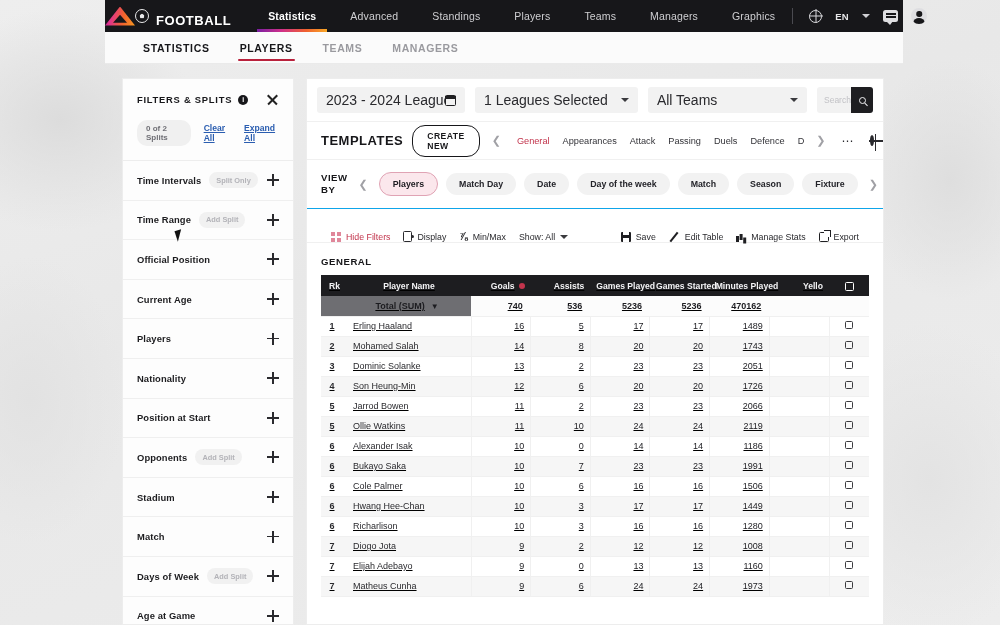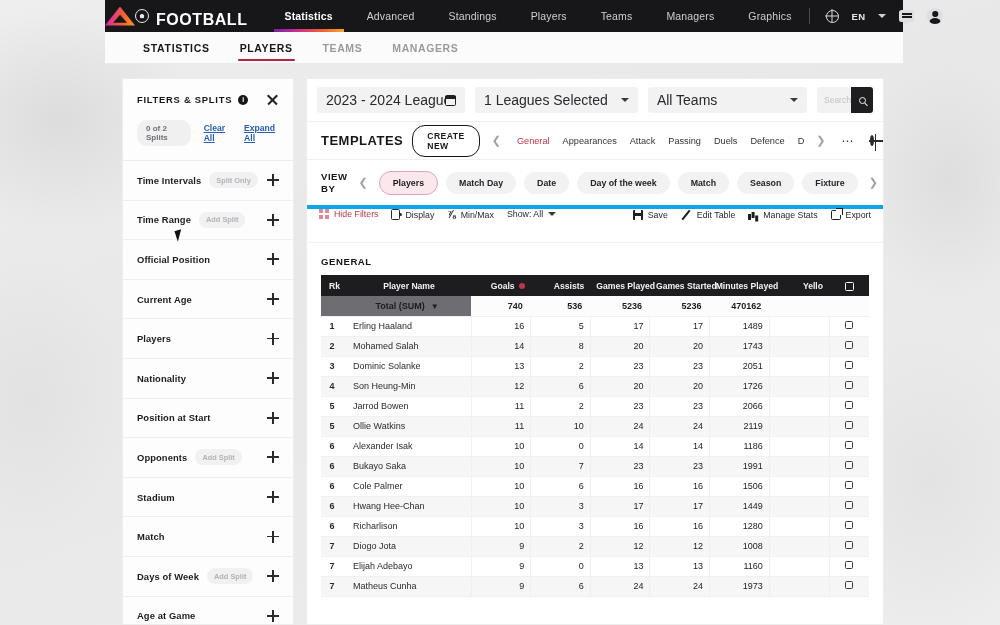--- a/index.html
+++ b/index.html
@@ -49,21 +49,21 @@
   .ball-icon {
     width: 14px; height: 14px; border-radius: 50%;
     border: 1.4px solid #e9e9ea; position: relative;
   }
   .ball-icon::before{
     content:""; position:absolute; left:50%; top:50%; transform:translate(-50%,-50%);
     width:5px;height:5px;background:#e9e9ea;
     clip-path: polygon(50% 0,100% 38%,82% 100%,18% 100%,0 38%);
   }
   .nav-sport-label {
-    color:#fff; font-size:16px; font-weight:700; letter-spacing:.55px;margin-top:8px;
+    color:#fff; font-size:13px; font-weight:700; letter-spacing:.55px;margin-top:8px;
   }
   .navitems { display:flex; align-items:center; height:100%; }
   .navitem {
     position: relative; height: 100%;
     display:flex; align-items:center;
     padding: 0 17px;
     color:#cfcfd2; font-size:10.5px; letter-spacing:.15px;
     cursor: pointer;
   }
   .navitem.active { color:#ffffff; font-weight:700; }
@@ -208,34 +208,34 @@
   .tpl-tab.active { color:#c2344c; }
   .dots { font-size:12px; color:#2a2a2e; letter-spacing:1px; cursor:pointer; margin-left:4px;}
   .gear {
     width:11px;height:11px;border-radius:50%;border:2.4px solid #2a2a2e;position:relative;margin-left:6px;cursor:pointer;
   }
   .gear::before{content:"";position:absolute;left:3.2px;top:-3px;width:1.6px;height:17px;background:#2a2a2e;transform:rotate(0deg);}
   .gear::after{content:"";position:absolute;top:3.2px;left:-3px;height:1.6px;width:17px;background:#2a2a2e;}
 
   .viewbar {
     height:49px; display:flex; align-items:center; padding:0 14px; gap:8px;
-    border-bottom:4px solid #0ea5e9;
+    border-bottom:1px solid #0ea5e9;
   }
   .viewby {
     font-size:9.6px; font-weight:700; letter-spacing:.5px; color:#17171a; line-height:12px; width:34px;
   }
   .vb-chips { display:flex; align-items:center; gap:8px; }
   .chip {
     background:#f2f2f2; border-radius:13px; padding:6px 13px;
     font-size:8.8px; font-weight:700; color:#24242a; white-space:nowrap; cursor:pointer;
   }
   .chip.active { background:#fbe7ec; border:1.2px solid #e0a3b4; color:#1c1c20; }
 
   .actionbar {
-    height:34px; display:flex; align-items:flex-start; padding:0 12px; gap:13px;
+    height:34px; display:flex; align-items:flex-end; padding:0 24px; gap:13px;
     border-bottom:1px solid #f0f0f0;
   }
   .act { display:flex; align-items:center; gap:5px; font-size:8.8px; color:#2a2a2e; cursor:pointer; white-space:nowrap;}
   .act.pink { color:#c2344c; }
   .grid-icon{width:10px;height:10px;display:grid;grid-template-columns:1fr 1fr;grid-template-rows:1fr 1fr;gap:1.5px;}
   .grid-icon i{background:#e0879a;display:block;}
   .disp-icon{width:9px;height:11px;border:1.3px solid #2a2a2e;border-radius:1.5px;position:relative;}
   .disp-icon::after{content:"";position:absolute;right:-3px;top:3px;width:3px;height:3px;border-radius:50%;background:#2a2a2e;}
   .mm-icon{font-size:10px;font-weight:700;color:#2a2a2e;}
   .save-icon{width:10px;height:10px;background:#1f1f22;border-radius:1px;position:relative;}
@@ -277,21 +277,21 @@
     font-size:9px; color:#1c1c20; height:20px; padding:0 6px; text-align:right;
     border-bottom:1px solid #f0f0f0;
   }
   .tbl td.c-rk { text-align:center; font-weight:700; color:#2a2a2e; background:#fff; }
   .tbl td.c-name { text-align:left; padding-left:10px; color:#2a2a2e; }
   .tbl tbody tr.alt td { background:#f6f6f6; }
   .tbl tbody tr.alt td.c-rk { background:#f6f6f6; }
   .tbl td.c-chk { text-align:center; }
   .tbl td.c-name, .tbl td.c-rk { border-right:none; }
   .tbl td.sep { border-left:1px solid #f0f0f0; }
-  .tblwrap { padding: 0 14px; }
+  .tblwrap { padding: 0 14px; text-decoration: underline; }
   .tdots { display:inline-block; width:8px;height:8px;border:1.3px solid #3a3a3e;border-radius:1.5px;}
   .tot-chev { display:inline-block; margin-left:6px; font-size:8px; }
 </style>
 </head>
 <body>
 
 <div class="bg-photo"></div>
 
 <div class="topnav">
   <div class="logo-wrap">

